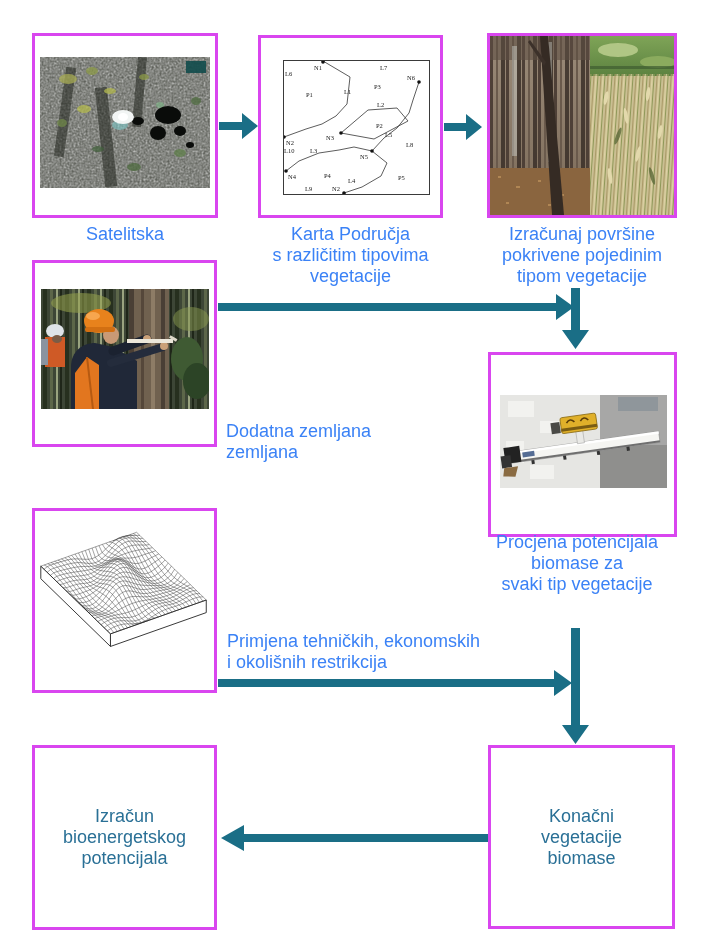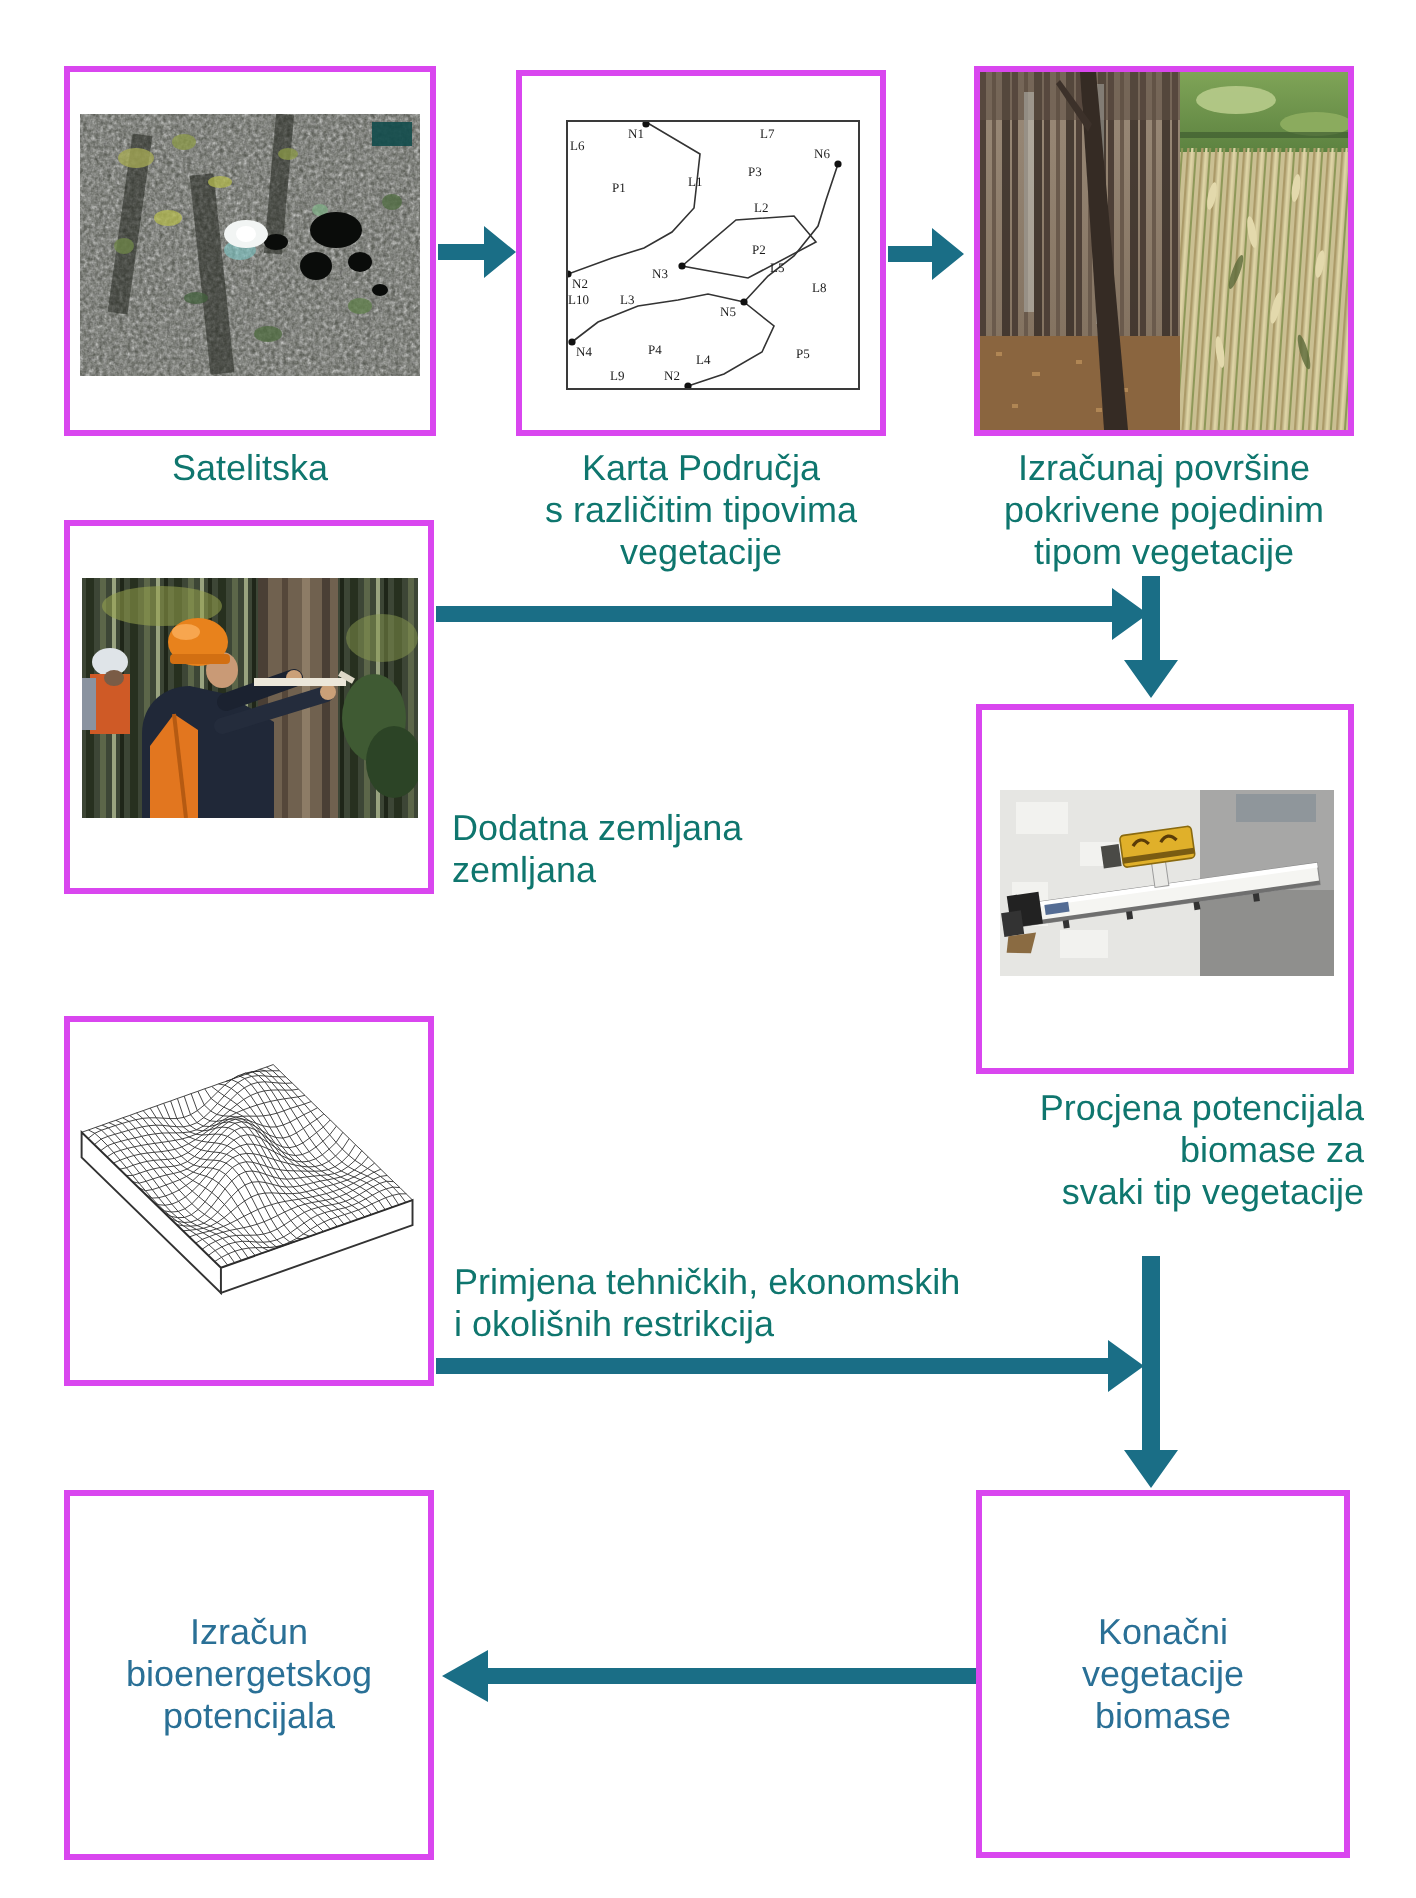--- a/index.html
+++ b/index.html
@@ -1,19 +1,19 @@
 <!DOCTYPE html>
 <html><head>
 <meta charset="utf-8">
 <style>
   html,body{margin:0;padding:0;background:#fff;}
   #stage{position:relative;width:708px;height:949px;background:#fff;overflow:hidden;
          font-family:"Liberation Sans",sans-serif;}
   .box{position:absolute;background:#fff;border:3px solid #d946ef;box-sizing:border-box;}
-  .lbl{position:absolute;color:#0f766e;font-size:18px;line-height:21px;}
+  .lbl{position:absolute;color:#3b82f6;font-size:18px;line-height:21px;}
   .lbl.center{text-align:center;}
   .lbl span{display:block;}
   .inbox-label{position:absolute;inset:0;display:flex;flex-direction:column;
                justify-content:center;align-items:center;color:#2a7096;
                font-size:18px;line-height:21px;text-align:center;}
   #arrow-layer{position:absolute;left:0;top:0;pointer-events:none;}
   .imgwrap{position:absolute;}
   #map-sketch{position:absolute;left:22px;top:22px;width:145px;height:133px;
               border:1px solid #3a3a3a;box-sizing:content-box;background:#fff;}
   #map-sketch svg{position:absolute;left:0;top:0;}
@@ -375,26 +375,26 @@
     <span>s različitim tipovima</span>
     <span>vegetacije</span>
   </div>
 
   <div class="lbl center" style="left:472px;top:224px;width:220px;">
     <span>Izračunaj površine</span>
     <span>pokrivene pojedinim</span>
     <span>tipom vegetacije</span>
   </div>
 
-  <div class="lbl" style="left:226px;top:404px;width:220px;">
+  <div class="lbl" style="left:226px;top:421px;width:220px;">
     <span>Dodatna zemljana</span>
     <span>zemljana</span>
   </div>
 
-  <div class="lbl center" style="left:472px;top:544px;width:210px;text-align:right;">
+  <div class="lbl center" style="left:472px;top:532px;width:210px;">
     <span>Procjena potencijala</span>
     <span>biomase za</span>
     <span>svaki tip vegetacije</span>
   </div>
 
   <div class="lbl" style="left:227px;top:631px;width:260px;">
     <span>Primjena tehničkih, ekonomskih</span>
     <span>i okolišnih restrikcija</span>
   </div>
 

